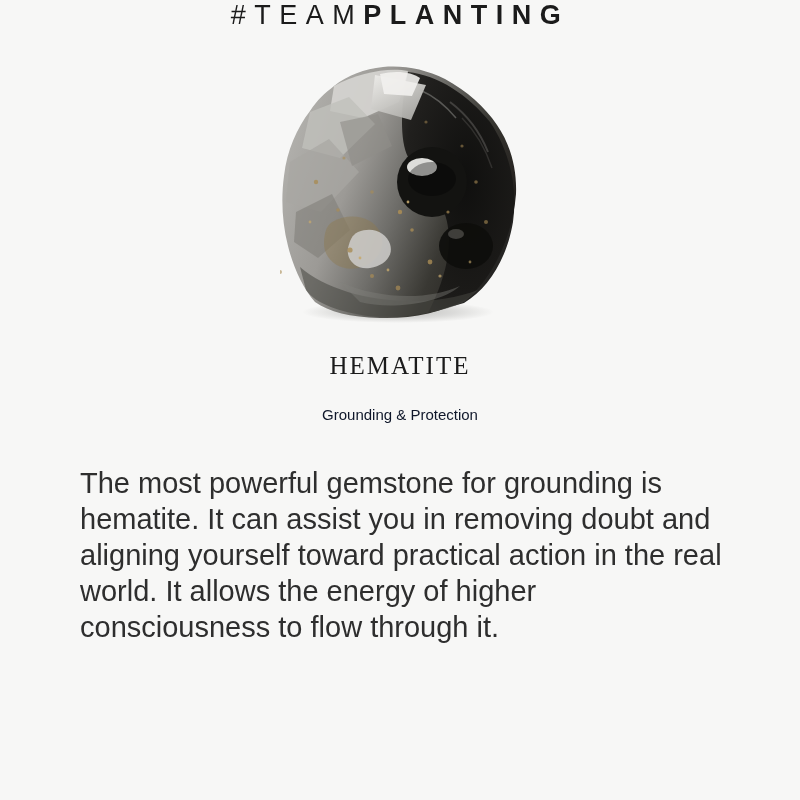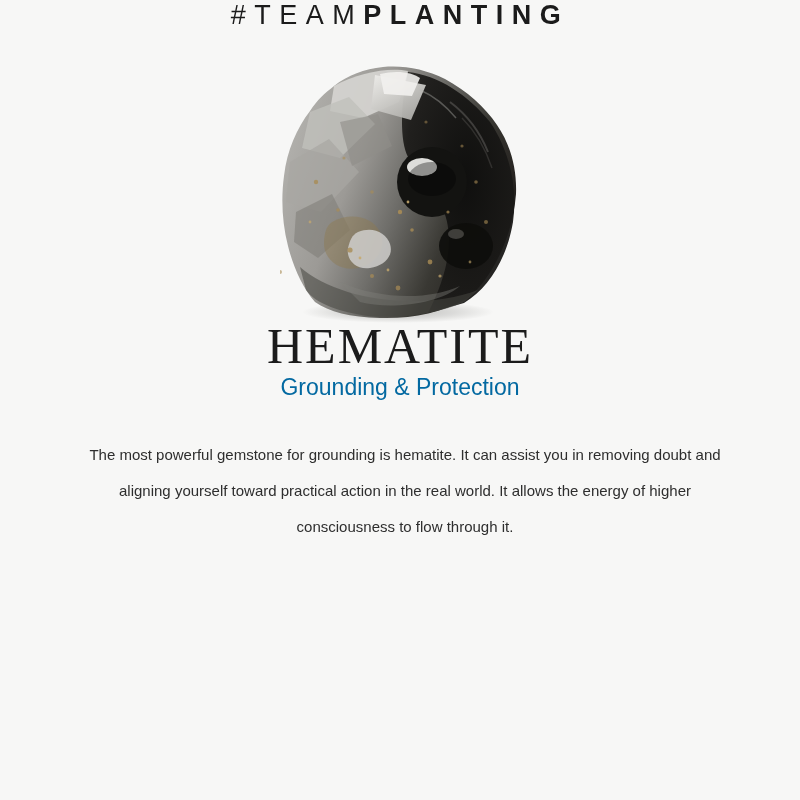--- a/index.html
+++ b/index.html
@@ -29,45 +29,45 @@
     color: var(--ink);
     white-space: nowrap;
   }
   .hashtag .em { font-weight: 700; }
   .stone-figure {
     margin: 31px auto 0 auto;
     width: 240px; height: 262px;
     display: block;
   }
   .gem-name {
-    margin-top: 1px;
+    margin-top: 21px;
     text-align: center;
     font-family: "Liberation Serif", serif;
     font-weight: 400;
-    font-size: 50px;
+    font-size: 25px;
     line-height: 42px;
     letter-spacing: 2px;
     color: var(--ink);
   }
   .gem-tagline {
-    margin-top: 6px;
+    margin-top: 14px;
     text-align: center;
-    font-size: 23px;
+    font-size: 15px;
     line-height: 28px;
     font-weight: 400;
-    color: #0369a1;
+    color: #0f172a;
   }
   .gem-description {
     margin: 36px 72px 8px 80px;
     width: 650px;
-    font-size: 15px;
+    font-size: 29px;
     line-height: 36px;
     font-weight: 400;
     color: var(--body-ink);
-    text-align: center;
+    text-align: left;
   }
 </style>
 </head>
 <body>
 
 <main class="card">
 
   <h1 class="hashtag"><span>#TEAM</span><span class="em">PLANTING</span></h1>
 
   <figure class="stone-figure">

